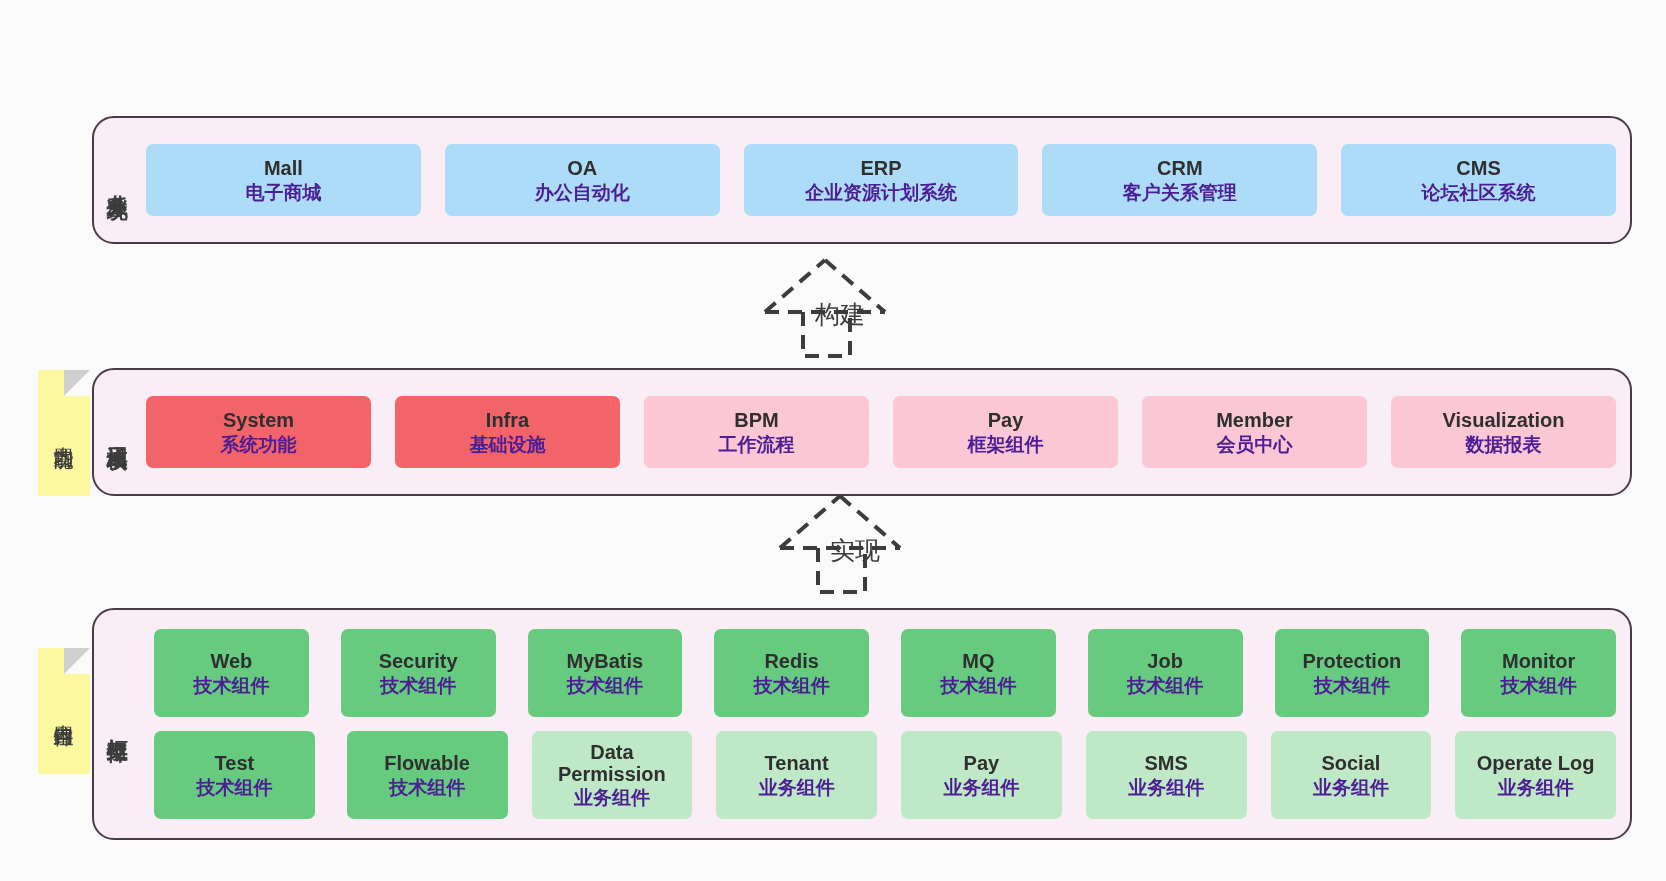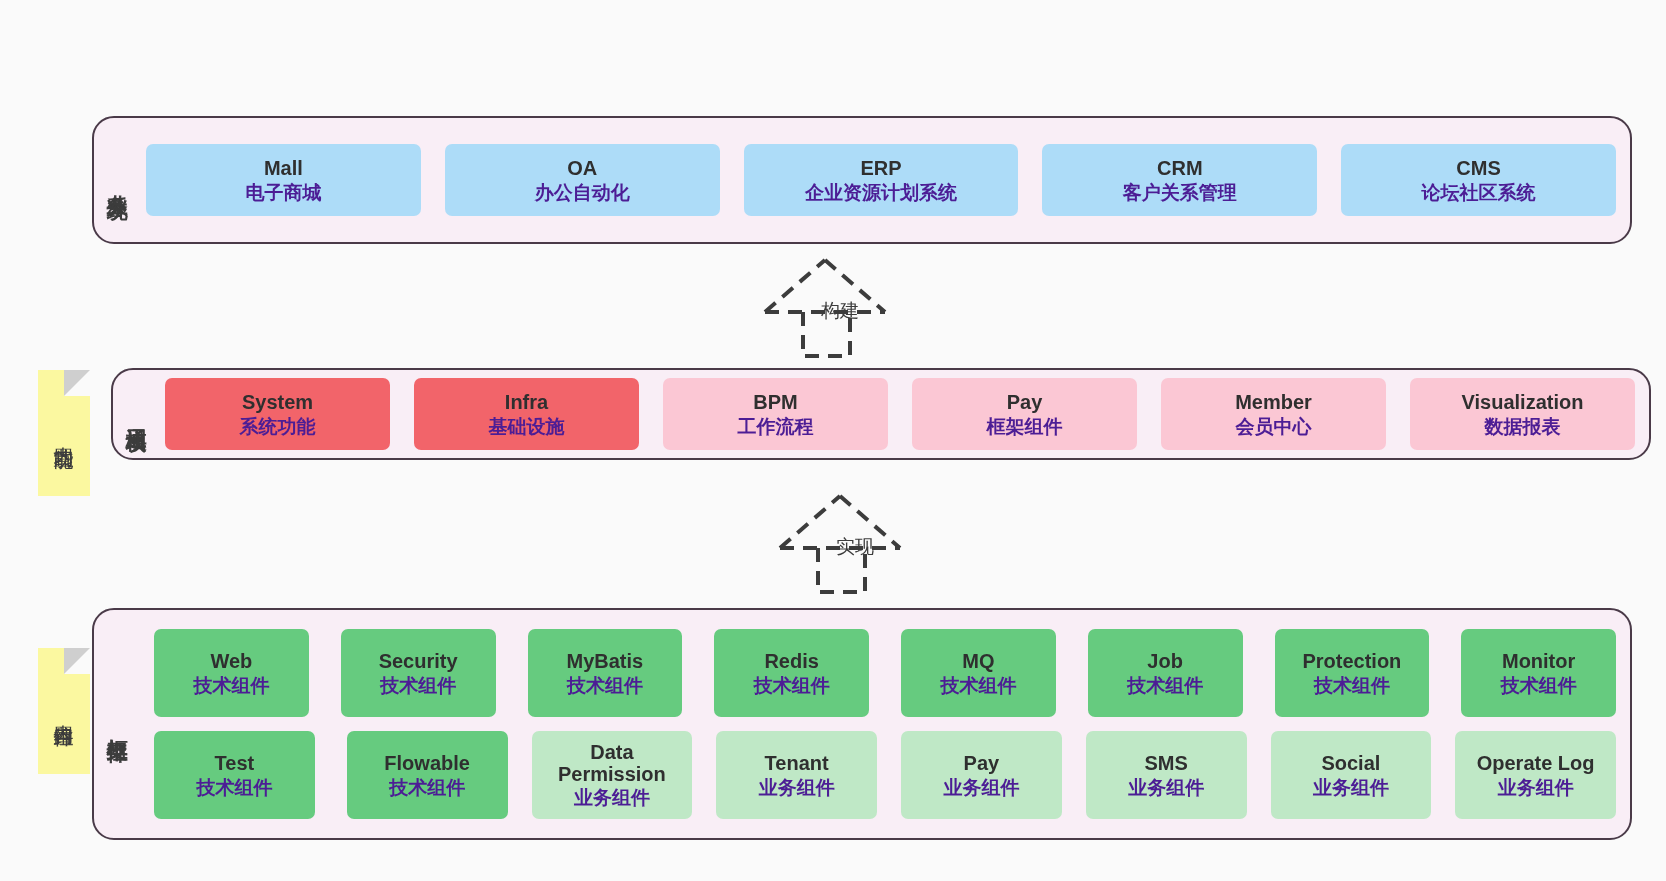--- a/index.html
+++ b/index.html
@@ -72,21 +72,21 @@
 
   
   .c-blue       { background: #addcf8; }
   .c-red        { background: #f2646a; }
   .c-pink       { background: #fbc7d4; }
   .c-green-dark { background: #66cb7f; margin-left: 8px; }
   .c-green-lite { background: #bfe8c6; }
 
   
   #layer-business  { left: 92px; top: 116px;  width: 1540px; height: 128px; }
-  #layer-common    { left: 92px; top: 368px;  width: 1540px; height: 92px; margin-left: 19px; }
+  #layer-common    { left: 92px; top: 368px;  width: 1540px; height: 128px; }
   #layer-framework { left: 92px; top: 608px;  width: 1540px; height: 232px; }
 
   #layer-business  .row { height: 72px; }
   #layer-common    .row { height: 72px; }
   #layer-framework .row { height: 88px; }
 
   
   .sticky {
     position: absolute;
     width: 52px;
@@ -122,21 +122,21 @@
     height: 110px;
   }
   #connector-build     { left: 740px; top: 252px; }
   #connector-implement { left: 755px; top: 488px; }
   .connector svg { display: block; width: 100%; height: 100%; overflow: visible; }
   .connector .conn-label {
     position: absolute;
     left: 0; right: 0;
     top: 46px;
     text-align: center;
-    font-size: 19px;
+    font-size: 25px;
     color: #3c3c3c;
     user-select: none;
   }
 </style>
 </head>
 <body>
 
 <div id="stage">
 
   <div class="layer" id="layer-business">

